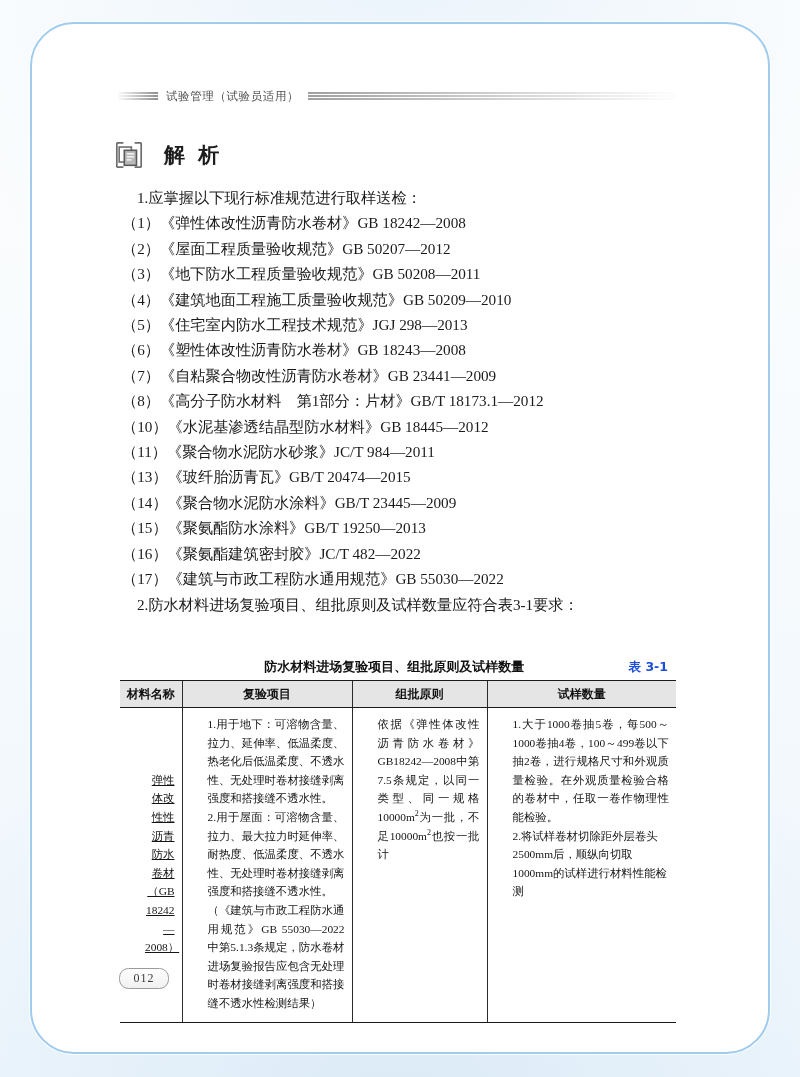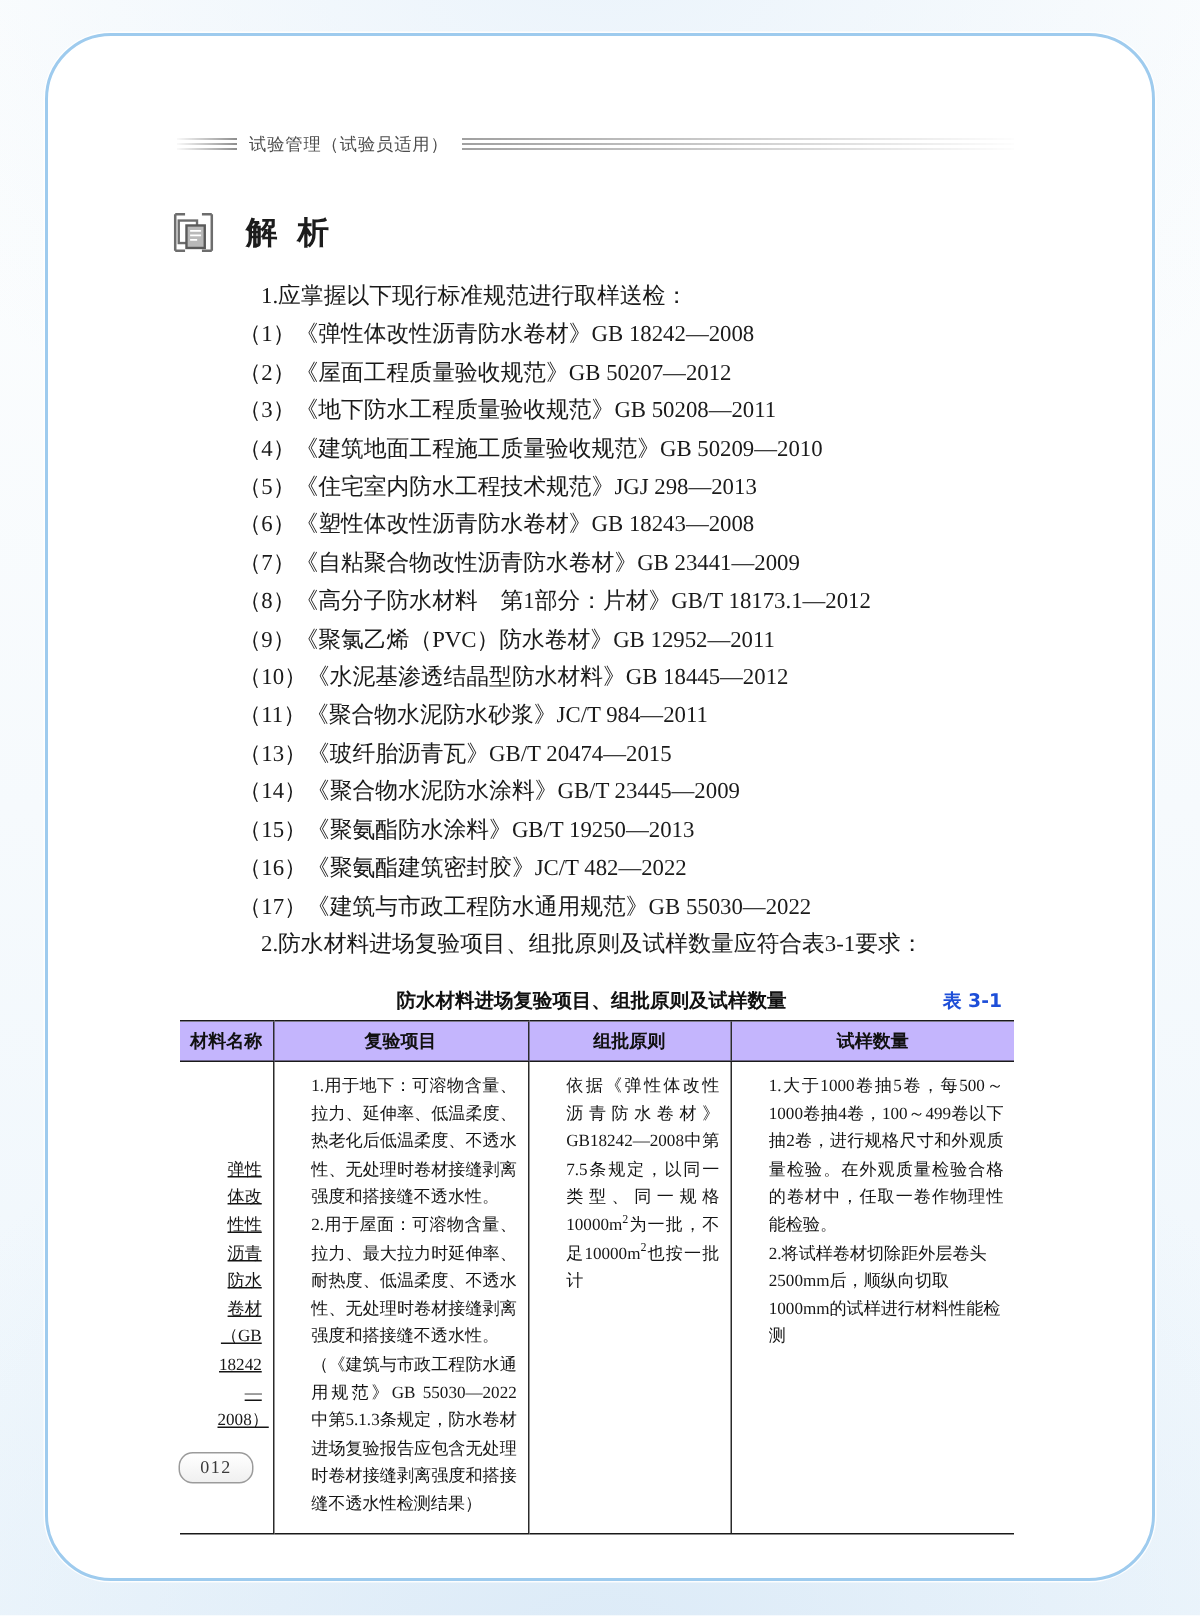--- a/index.html
+++ b/index.html
@@ -96,21 +96,20 @@
   }
 
   
   .body-text {
     position: absolute;
     left: 122px; top: 185px;
     width: 560px;
     font-size: 15.2px;
     color: #1a1a1a;
     line-height: 25.4px;
-    margin-left: 37px;
   }
   .body-text p {
     margin: 0;
     white-space: nowrap;
   }
   .lead { text-indent: 15px; }
   .item { text-indent: 0; }
 
   
   .table-caption-row {
@@ -146,21 +145,21 @@
   }
   .data-table th, .data-table td {
     border-left: 1px solid #2b2b2b;
     padding: 0;
     vertical-align: top;
   }
   .data-table th:first-child, .data-table td:first-child {
     border-left: none;
   }
   .data-table thead th {
-    background: #c4b5fd;
+    background: #e5e5e5;
     border-top: 1.6px solid #1a1a1a;
     border-bottom: 1px solid #1a1a1a;
     height: 26px;
     text-align: center;
     vertical-align: middle;
     font-family: "DejaVu Sans", "Liberation Sans", sans-serif;
     font-weight: bold;
     font-size: 12px;
     color: #111;
   }
@@ -228,21 +227,20 @@
   <div class="body-text">
     <p class="lead">1.应掌握以下现行标准规范进行取样送检：</p>
     <p class="item">（1）《弹性体改性沥青防水卷材》GB 18242—2008</p>
     <p class="item">（2）《屋面工程质量验收规范》GB 50207—2012</p>
     <p class="item">（3）《地下防水工程质量验收规范》GB 50208—2011</p>
     <p class="item">（4）《建筑地面工程施工质量验收规范》GB 50209—2010</p>
     <p class="item">（5）《住宅室内防水工程技术规范》JGJ 298—2013</p>
     <p class="item">（6）《塑性体改性沥青防水卷材》GB 18243—2008</p>
     <p class="item">（7）《自粘聚合物改性沥青防水卷材》GB 23441—2009</p>
     <p class="item">（8）《高分子防水材料　第1部分：片材》GB/T 18173.1—2012</p>
-    <p class="item">（9）《聚氯乙烯（PVC）防水卷材》GB 12952—2011</p>
     <p class="item">（10）《水泥基渗透结晶型防水材料》GB 18445—2012</p>
     <p class="item">（11）《聚合物水泥防水砂浆》JC/T 984—2011</p>
     <p class="item">（13）《玻纤胎沥青瓦》GB/T 20474—2015</p>
     <p class="item">（14）《聚合物水泥防水涂料》GB/T 23445—2009</p>
     <p class="item">（15）《聚氨酯防水涂料》GB/T 19250—2013</p>
     <p class="item">（16）《聚氨酯建筑密封胶》JC/T 482—2022</p>
     <p class="item">（17）《建筑与市政工程防水通用规范》GB 55030—2022</p>
     <p class="lead">2.防水材料进场复验项目、组批原则及试样数量应符合表3-1要求：</p>
   </div>
 

